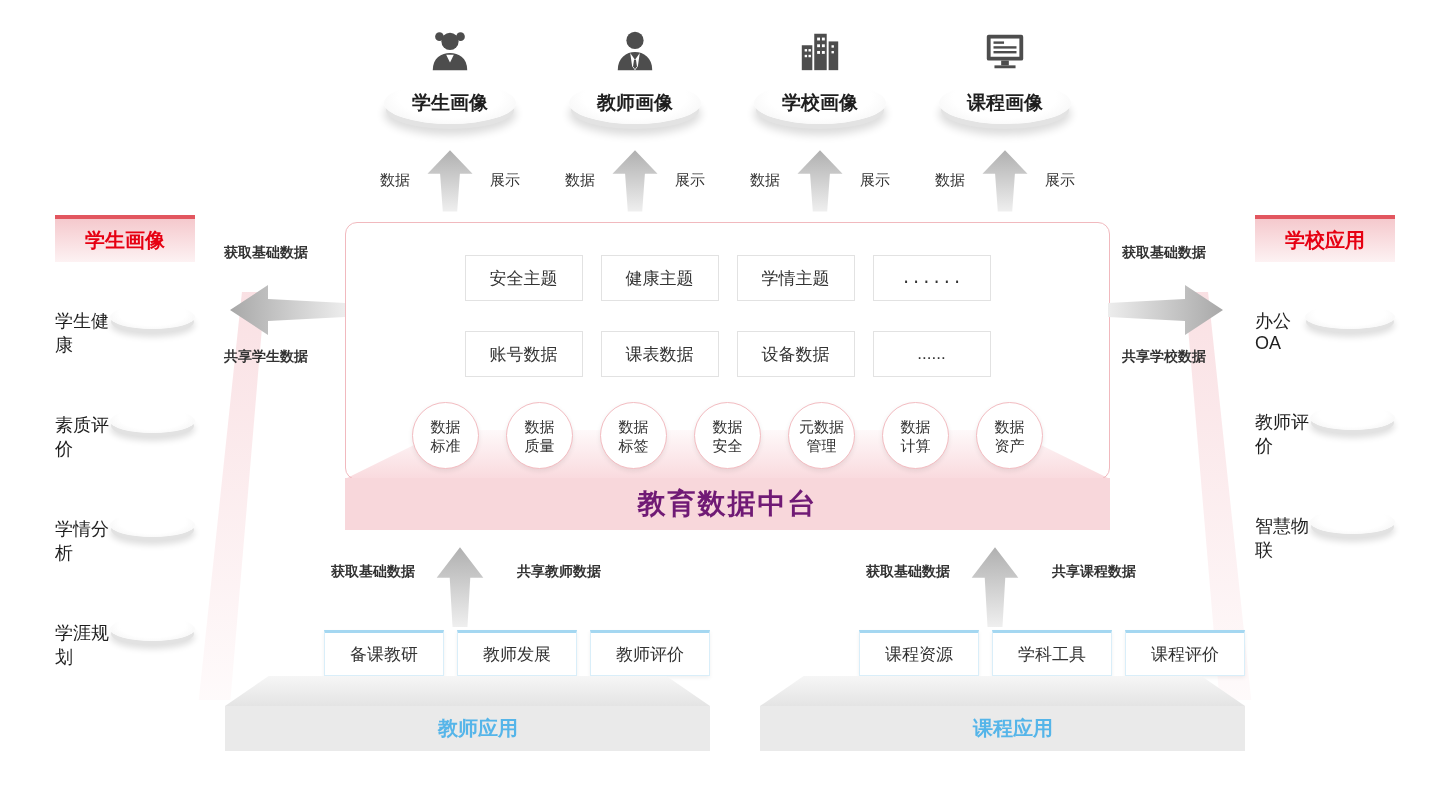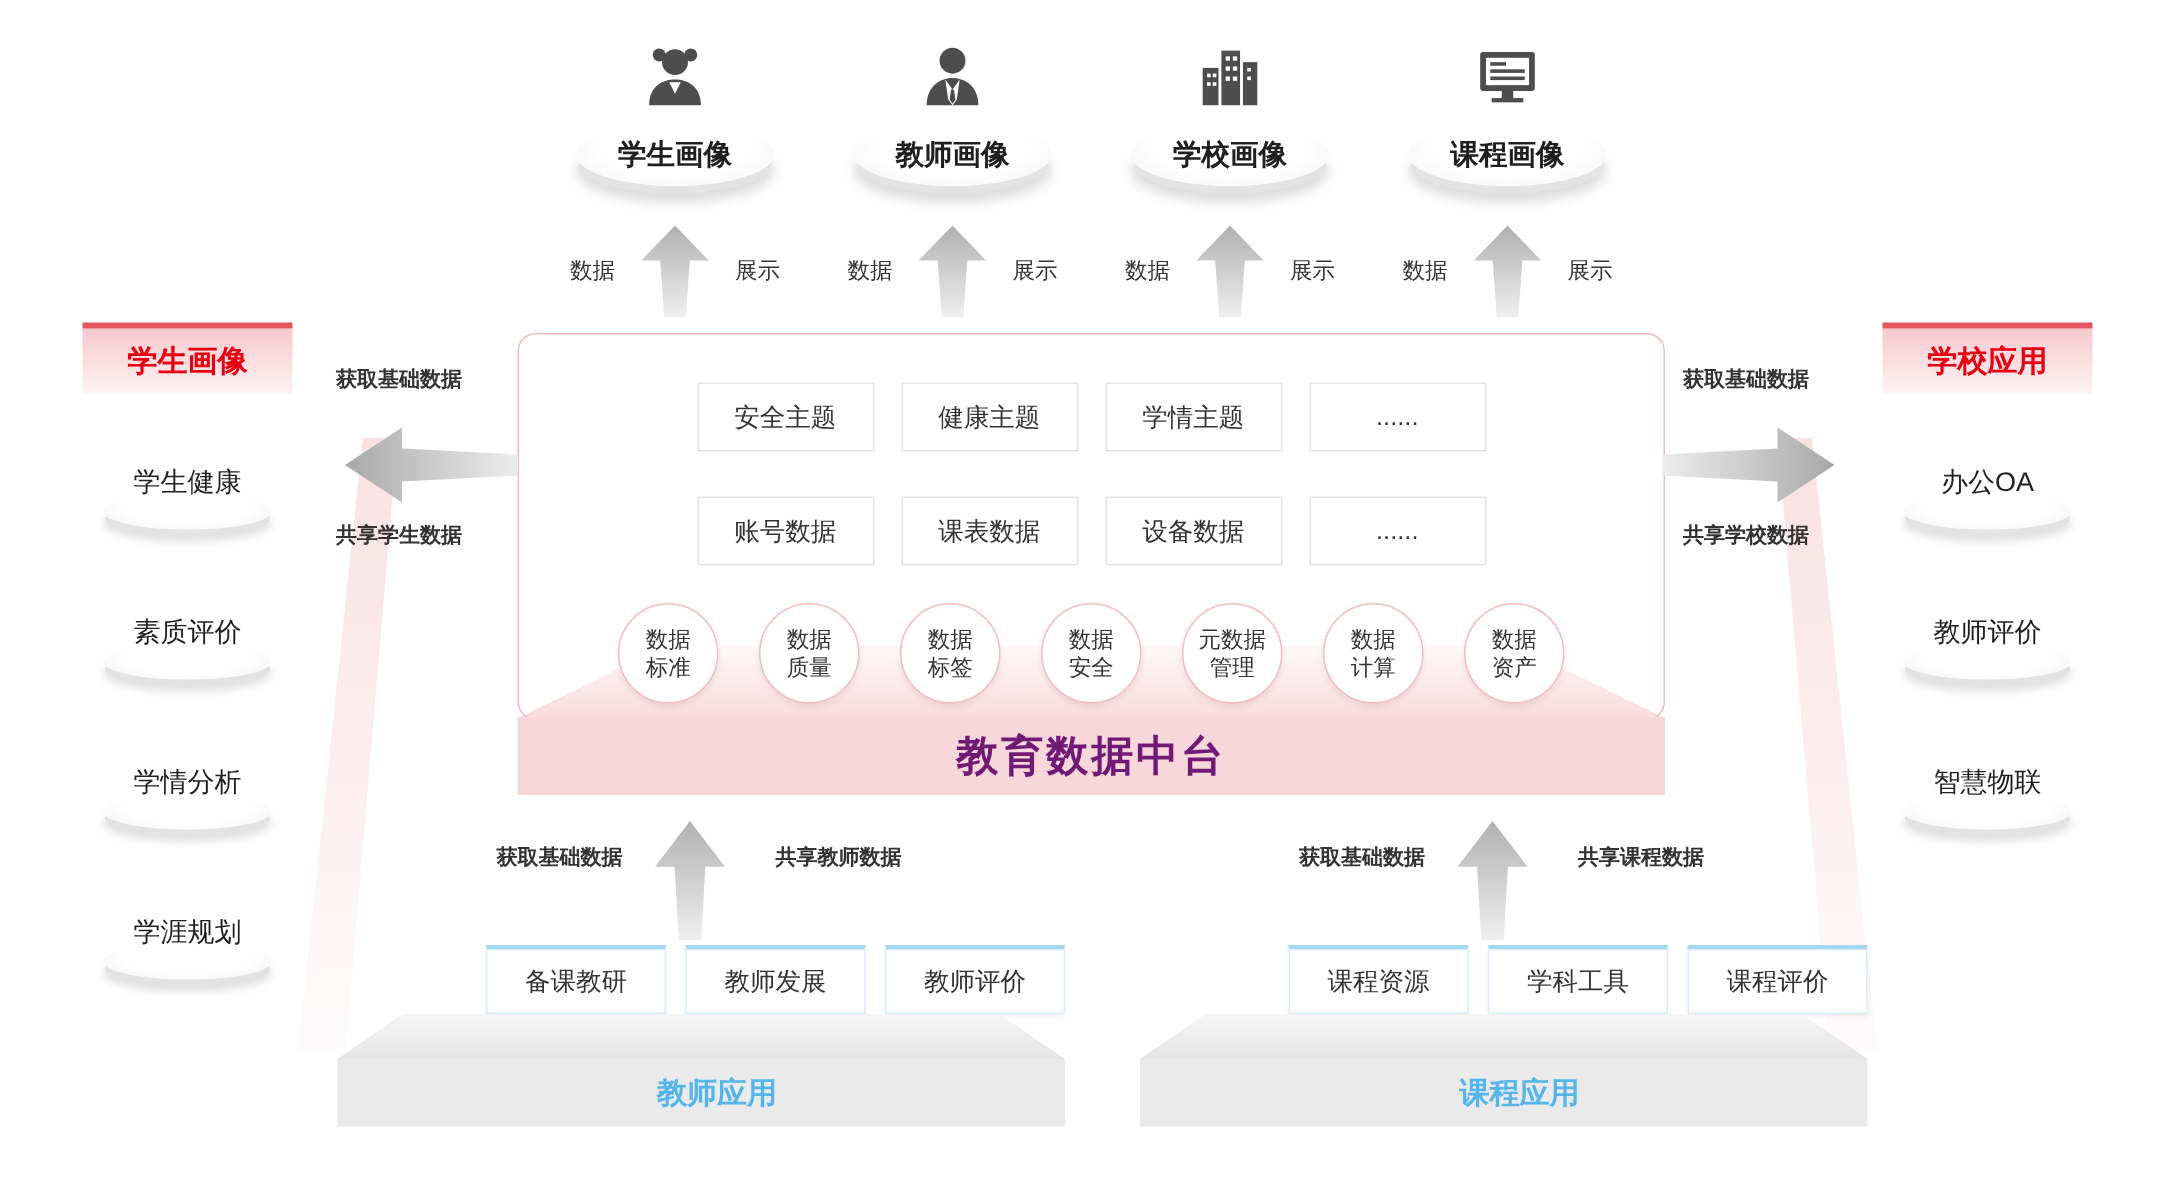--- a/index.html
+++ b/index.html
@@ -30,41 +30,41 @@
   
   .flow { position:absolute; display:flex; align-items:center; justify-content:center; gap:13px; z-index:2; }
   .flow-top { top:146px; width:190px; height:68px; }
   .flow-label { font-size:15px; color:#333; }
   .arrow-up { display:block; }
 
   
   .center-box { position:absolute; left:345px; top:222px; width:765px; height:258px;
     border:1px solid #f1b9be; border-radius:12px; z-index:1; }
   .box-row { display:flex; justify-content:center; gap:18px; }
-  .row-themes { margin-top:32px; }
+  .row-themes { margin-top:32px;font-family:Liberation Mono, monospace; }
   .row-sources { margin-top:30px; }
   .data-box { width:118px; height:46px; background:#fff; border:1px solid #e2e2e2;
     display:flex; align-items:center; justify-content:center; font-size:17px; color:#333; }
   .circle-row { display:flex; justify-content:center; gap:27px; margin-top:25px; position:relative; z-index:2; }
   .cap-circle { width:67px; height:67px; border-radius:50%; background:#fff; border:1px solid #f3bcc1;
     box-shadow:0 2px 5px rgba(0,0,0,0.08); display:flex; flex-direction:column; align-items:center; justify-content:center;
     font-size:15px; color:#333; line-height:19px; }
   .banner { position:absolute; left:345px; top:478px; width:765px; height:52px; background:#f8d7db;
     display:flex; align-items:center; justify-content:center; z-index:2; }
   .banner span { font-size:28px; font-weight:bold; color:#701a75; letter-spacing:2px; }
 
   
   .side-panel { position:absolute; top:215px; width:140px; z-index:2; display:flex; flex-direction:column; align-items:center; }
   .panel-left { left:55px; }
   .panel-right { left:1255px; }
   .panel-header { width:140px; height:47px; border-top:4px solid #e2565f;
     background:linear-gradient(#f5c9cd, #fdf2f3); display:flex; align-items:center; justify-content:center;
     font-size:20px; font-weight:bold; color:#e60012; }
   .panel-items { margin-top:47px; display:flex; flex-direction:column; align-items:center; gap:56px; }
-  .panel-item { display:flex; flex-direction:column; align-items:center; }
+  .panel-item { display:flex; align-items:flex-start; }
   .item-label { font-size:18px; color:#1f1f1f; position:relative; z-index:2; }
   .item-disc { width:112px; height:24px; border-radius:50%;
     background:radial-gradient(ellipse at 50% 35%, #fff 55%, #f0f0f0 100%);
     box-shadow:0 5px 0 -1px #e2e2e2, 0 8px 6px rgba(0,0,0,0.13); margin-top:-4px; }
 
   
   .h-arrow { position:absolute; top:282px; z-index:2; }
   .h-arrow-left { left:228px; }
   .h-arrow-right { left:1108px; }
   .h-label { position:absolute; font-size:14px; font-weight:bold; color:#333; z-index:3; width:120px; }

